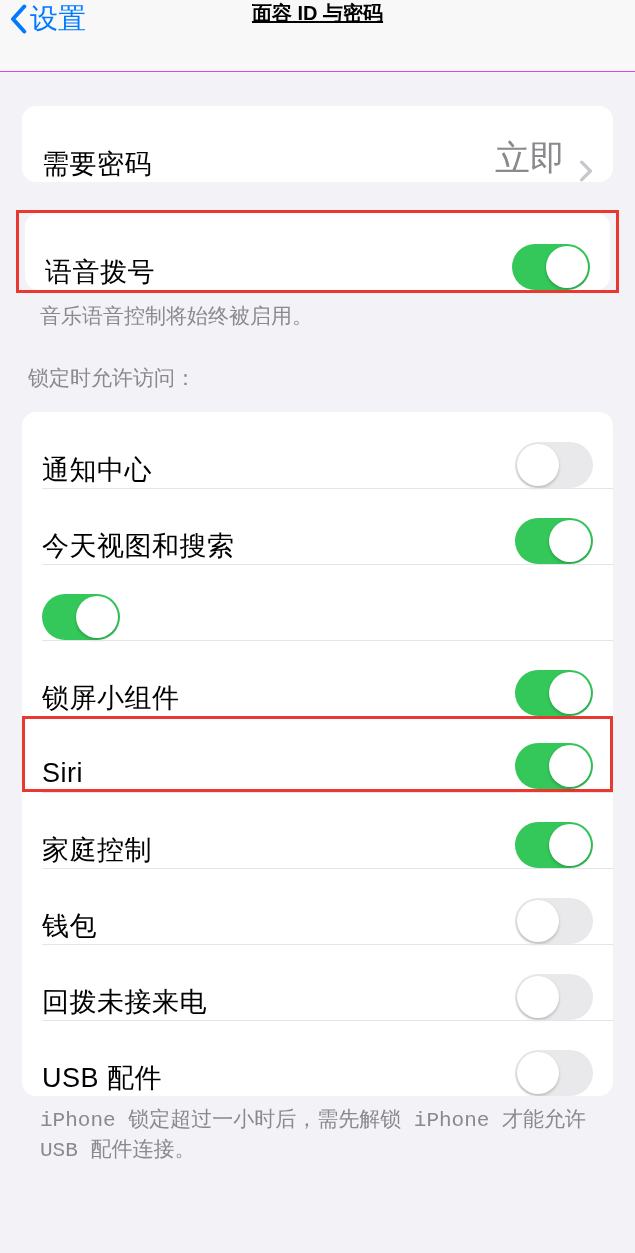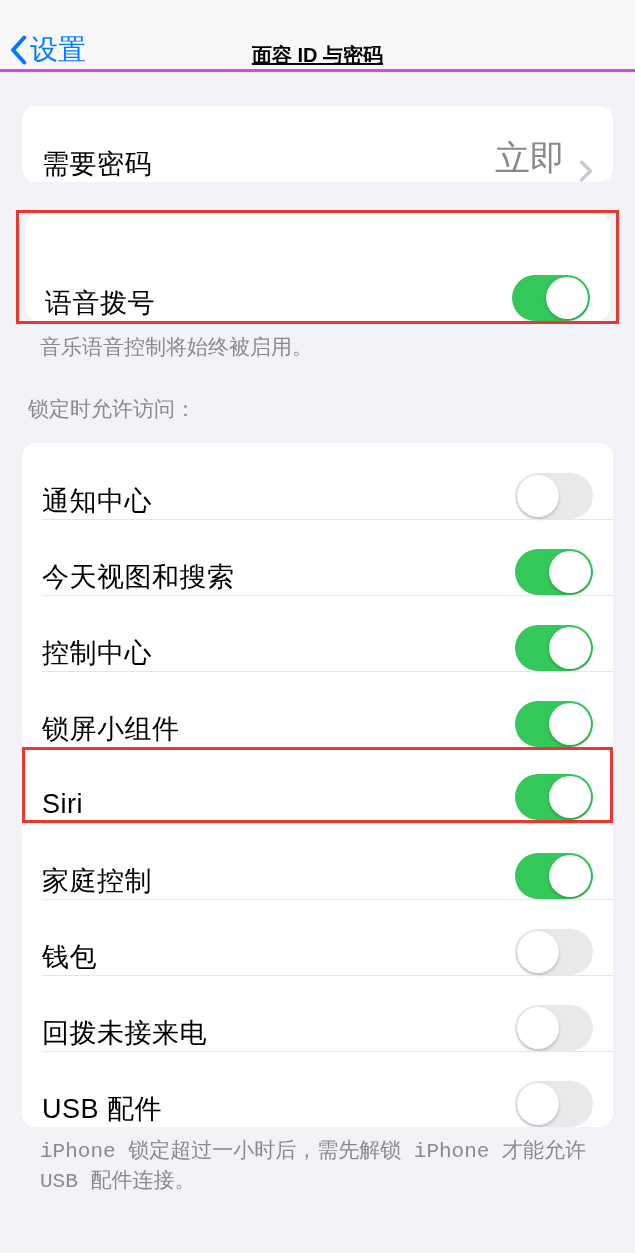--- a/index.html
+++ b/index.html
@@ -12,22 +12,22 @@
       width: 635px;
       height: 1253px;
       background: #f2f2f7;
       font-family: -apple-system, "SF Pro Text", "Helvetica Neue", Arial, sans-serif;
       overflow: hidden;
     }
     .nav-bar {
       height: 72px;
       background: #f8f8f8;
       display: flex;
-      align-items: flex-end;
-      border-bottom: 3px solid #d946ef;
+      align-items: flex-start;
+      border-bottom: 1px solid #d946ef;
       position: relative;
     }
     .back-button {
       display: flex;
       align-items: center;
       padding-left: 8px;
       color: #007aff;
       font-size: 28px;
       cursor: pointer;
     }
@@ -190,21 +190,21 @@
         <svg width="14" height="22" viewBox="0 0 12 20" fill="none">
             <path d="M2 2 L10 10 L2 18" stroke="#c7c7cc" stroke-width="3" stroke-linecap="round" stroke-linejoin="round"></path>
           </svg>
       </span>
     </div>
   </div>
 
   <div class="highlight-group">
     <div class="highlight-box">
       <div class="group-inner">
-        <div class="row" style="height:108px;">
+        <div class="row" style="height:77px;">
           <div class="row-label">语音拨号</div>
           <div class="toggle on">
             <div class="toggle-knob"></div>
           </div>
         </div>
       </div>
     </div>
   </div>
   <div class="footer-text">音乐语音控制将始终被启用。</div>
 
@@ -217,21 +217,20 @@
           <div class="toggle-knob"></div>
         </div>
       </div>
       <div class="row">
         <div class="row-label">今天视图和搜索</div>
         <div class="toggle on">
           <div class="toggle-knob"></div>
         </div>
       </div>
       <div class="row">
-        <div class="row-label">控制中心</div>
         <div class="toggle on">
           <div class="toggle-knob"></div>
         </div>
       </div>
       <div class="row">
         <div class="row-label">锁屏小组件</div>
         <div class="toggle on">
           <div class="toggle-knob"></div>
         </div>
       </div>

